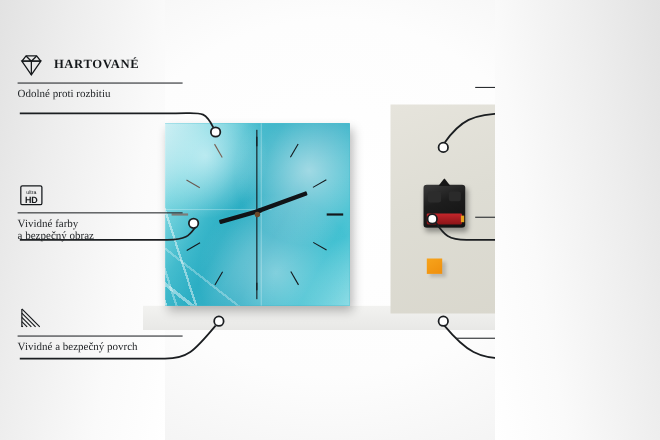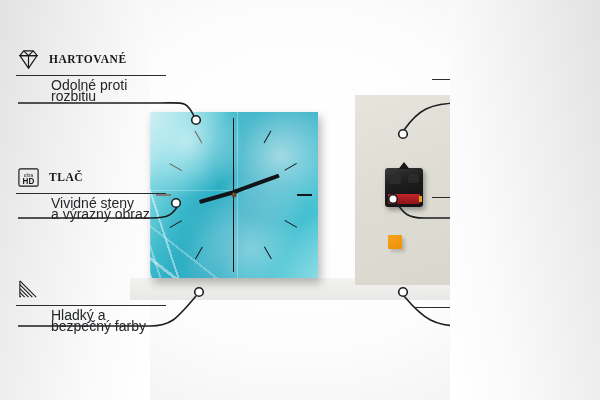--- a/index.html
+++ b/index.html
@@ -96,22 +96,22 @@
   .callout.left .row{justify-content:flex-start;}
   .callout.right .row{justify-content:flex-end;}
   .ttl{
     font-family:"Liberation Serif", serif;
     font-weight:700; font-size:11.5px; letter-spacing:.55px;
     color:#15181b; line-height:13.5px; text-transform:uppercase;text-align:right;
   }
   .callout.right .ttl{text-align:right;}
   .rule{height:1px;background:#2a2d30;margin:4px 0 4px;}
   .sub{
-    font-family:Liberation Sans, sans-serif;
-    font-size:14px; line-height:11px; color:#24272a;margin-left:35px;
+    font-family:Liberation Serif, serif;
+    font-size:10px; line-height:11px; color:#24272a;
   }
   .callout.right .sub{text-align:right;}
   .ico{width:25px;height:23px;flex:0 0 25px;display:block;}
 
   .c-hartovane{left:16px; top:48px; width:150px;}
   .c-hd       {left:16px; top:166px; width:150px;}
   .c-brusene  {left:16px; top:278px; width:150px;}
   .c-drziak   {right:8px; top:48px; width:160px;}
   .c-tichy    {right:8px; top:166px; width:160px;}
   .c-penovy   {right:6px; top:276px; width:180px;}
@@ -205,43 +205,42 @@
   </div>
 
   <div class="callout left c-hd">
     <div class="row">
       <svg class="ico" viewBox="0 0 26 24">
         <rect x="3" y="3" width="20" height="18" rx="1.5" fill="none" stroke="#15181b" stroke-width="1.2"></rect>
         <text x="13" y="11" font-family="Liberation Sans, sans-serif" font-size="5" text-anchor="middle" fill="#15181b">ultra</text>
         <text x="13" y="19" font-family="Liberation Sans, sans-serif" font-size="8.5" font-weight="bold" text-anchor="middle" fill="#15181b">HD</text>
       </svg>
       <div>
-        <div class="ttl">TLAČ</div>
-      </div>
-    </div>
-    <div class="rule"></div>
-    <div class="sub">Vividné steny</div>
-    <div class="sub">a výrazný obraz</div>
+      </div>
+    </div>
+    <div class="rule"></div>
+    <div class="sub">Vividné farby</div>
+    <div class="sub">a bezpečný obraz</div>
   </div>
 
   <div class="callout left c-brusene">
     <div class="row">
       <svg class="ico" viewBox="0 0 26 24">
         <g stroke="#15181b" stroke-width="1.1">
           <path d="M4 3 L21 20"></path>
             <path d="M4 7 L17 20"></path>
             <path d="M4 11 L13 20"></path>
           <path d="M4 15 L9 20"></path>
             <path d="M4 19 L5 20"></path>
           <path d="M4 3 L4 20"></path>
         </g>
       </svg>
     </div>
     <div class="rule"></div>
-    <div class="sub">Hladký a bezpečný farby</div>
+    <div class="sub">Vividné a bezpečný povrch</div>
   </div>
 
   <div class="callout right c-drziak">
     <div class="row">
       <div>
         <div class="ttl">ODOLNÝ</div>
         <div class="ttl">DRŽIAK</div>
       </div>
       <svg class="ico" viewBox="0 0 26 24">
         <rect x="3" y="7" width="20" height="14" fill="none" stroke="#15181b" stroke-width="1.2"></rect>

